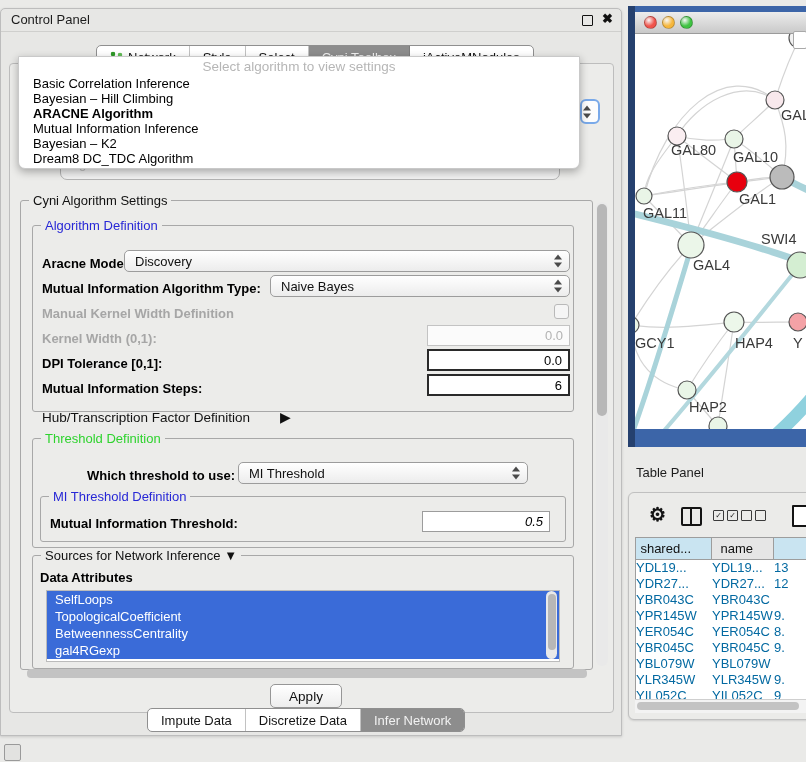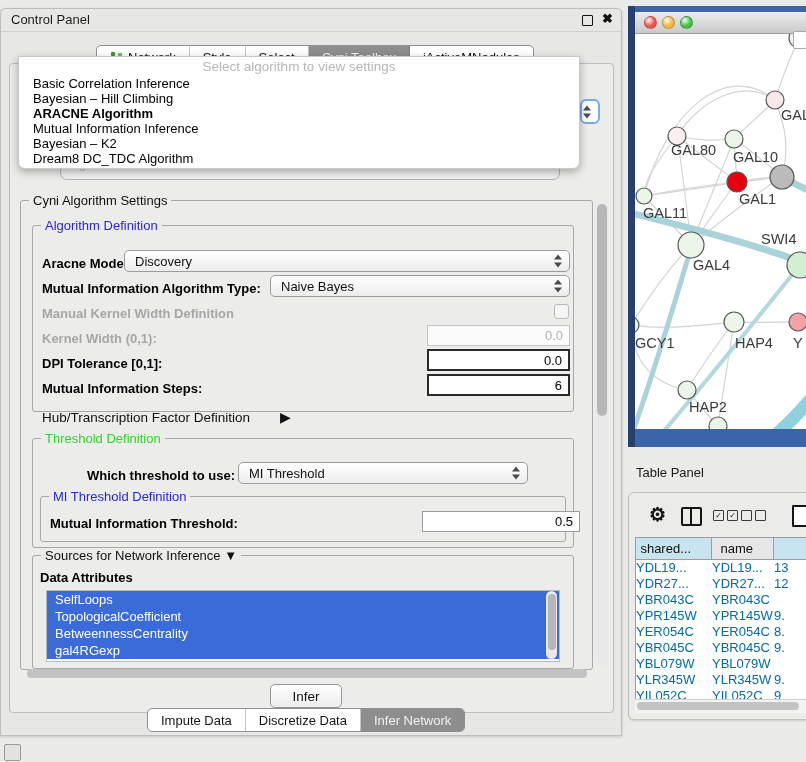--- a/index.html
+++ b/index.html
@@ -165,21 +165,21 @@
       </div>
       <span class="lbl" style="left:77px;top:404px;">Which threshold to use:</span>
       <div class="combo" style="left:228px;top:398px;width:290px;">
         <span>MI Threshold</span>
         <span class="updown"></span>
       </div>
       <div class="grp" style="left:30px;top:432px;width:524px;height:44px;">
         <span class="grp-title t-blue">MI Threshold Definition</span>
       </div>
       <span class="lbl" style="left:40px;top:452px;">Mutual Information Threshold:</span>
-      <div class="inp" style="left:412px;top:447px;width:158px;height:21px;">
+      <div class="inp" style="left:412px;top:447px;width:128px;height:21px;font-style:italic;">
         <span>0.5</span>
       </div>
 
       <div class="grp" style="left:22px;top:491px;width:540px;height:112px;">
         <span class="grp-title">
           <span>Sources for Network Inference</span>
           <span>▼</span>
         </span>
       </div>
       <span class="lbl" style="left:30px;top:506px;">Data Attributes</span>
@@ -188,21 +188,21 @@
           <div class="attr" style="background: rgb(58, 107, 216);">TopologicalCoefficient</div>
           <div class="attr" style="background: rgb(58, 107, 216);">BetweennessCentrality</div>
           <div class="attr" style="background: rgb(58, 107, 216);">gal4RGexp</div>
         </div>
       <div class="vscroll" style="left:536px;top:527px;width:11px;height:68px;">
         <div class="vthumb" style="left:1.5px;top:3px;width:8px;height:56px;"></div>
       </div>
       <div class="hthumb" style="left:17px;top:605px;width:560px;height:9px;"></div>
 
       <div class="apply-btn" style="left:260px;top:620px;width:70px;height:22px;">
-        <span>Infer</span>
+        <span>Apply</span>
       </div>
     </div>
 
     <div id="bottom-tabs" class="segbar" style="left:146px;top:699px;">
         <div class="seg">
           <span>Impute Data</span>
         </div>
         <div class="seg">
           <span>Discretize Data</span>
         </div>

